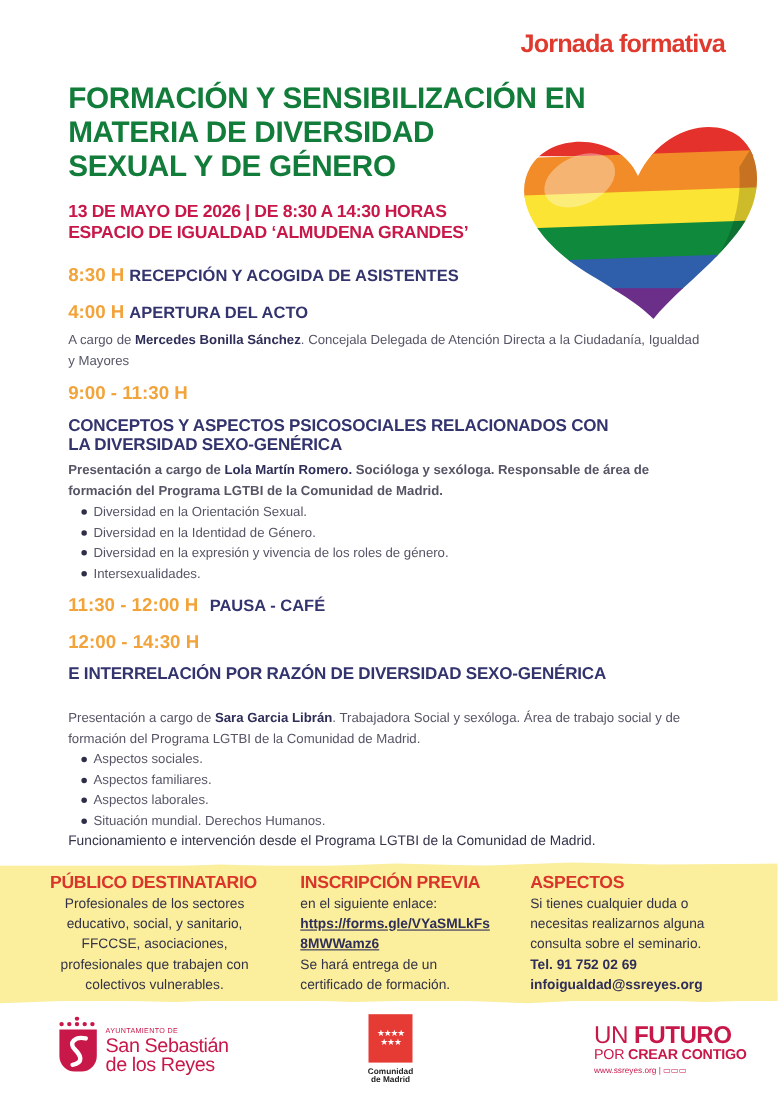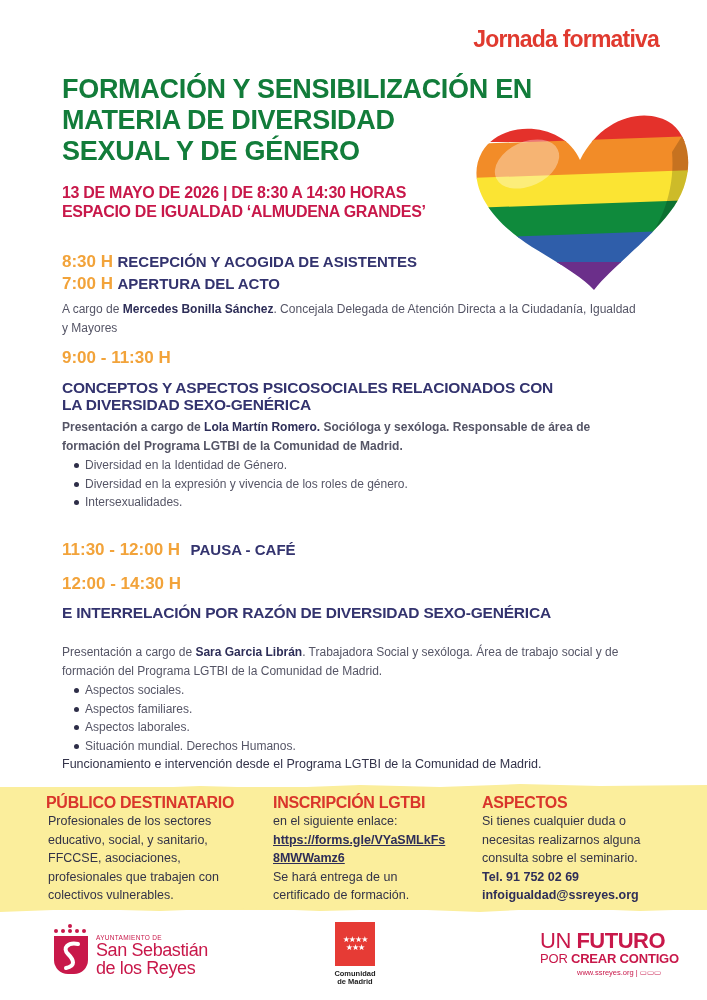--- a/index.html
+++ b/index.html
@@ -48,21 +48,21 @@
 
   .logo-cm { position: absolute; left: 330px; top: 922px; width: 50px; height: 68px; text-align: center; }
   .cm-box { width: 40px; height: 44px; margin: 0 auto; background: #e63b35; display: flex; align-items: center; justify-content: center; color: #fff; font-size: 8px; line-height: 8px; letter-spacing: -1px; flex-direction: column; }
   .cm-text { font-size: 7.5px; font-weight: bold; color: #222; line-height: 8px; margin-top: 4px; }
 
   .logo-futuro { position: absolute; left: 540px; top: 930px; width: 130px; }
   .fut1 { font-size: 22px; line-height: 22px; color: #c8184a; white-space: nowrap; letter-spacing: -0.5px; }
   .fut1 b { font-weight: bold; margin-top: 24px; }
   .fut2 { font-size: 13px; line-height: 14px; color: #c8184a; white-space: nowrap; letter-spacing: -0.2px; }
   .fut2 b { font-weight: bold; }
-  .fut3 { font-size: 7.5px; color: #c8184a; white-space: nowrap; margin-top: 2px; margin-left: 37px; }
+  .fut3 { font-size: 7.5px; color: #c8184a; white-space: nowrap; margin-top: 2px; }
 </style>
 </head>
 <body>
 
 <div class="kicker">Jornada formativa</div>
 
 <div class="title">
   <div>FORMACIÓN Y SENSIBILIZACIÓN EN</div>
   <div>MATERIA DE DIVERSIDAD</div>
   <div>SEXUAL Y DE GÉNERO</div>
@@ -84,27 +84,27 @@
     <rect x="0" y="28" width="225" height="36" fill="#f28c28" transform="rotate(-2 112 46)"></rect>
     <rect x="0" y="62" width="225" height="32" fill="#fbe433" transform="rotate(-2 112 78)"></rect>
     <rect x="0" y="92" width="225" height="32" fill="#0f8a3c" transform="rotate(-2 112 108)"></rect>
     <rect x="0" y="122" width="225" height="30" fill="#2f5eaa" transform="rotate(-2 112 137)"></rect>
     <rect x="0" y="150" width="225" height="30" fill="#6b2f8a"></rect>
     <path d="M225 0 L225 180 L120 180 C 170 150, 205 100, 200 40 Z" fill="#000" opacity="0.18"></path>
     <ellipse cx="55" cy="52" rx="34" ry="22" fill="#ffffff" opacity="0.35" transform="rotate(-25 55 52)"></ellipse>
   </g>
 </svg>
 
-<div class="sched-row" style="top:252px;">
+<div class="sched-row" style="top:240px;">
   <span class="time">8:30 H</span>
   <span class="label">RECEPCIÓN Y ACOGIDA DE ASISTENTES</span>
 </div>
 
 <div class="sched-row" style="top:274px;">
-  <span class="time">7:00 H</span>
+  <span class="time">4:00 H</span>
   <span class="label">APERTURA DEL ACTO</span>
 </div>
 
 <div class="body-text" style="top:300px;">
   <span>A cargo de </span><b>Mercedes Bonilla Sánchez</b><span>. Concejala Delegada de Atención Directa a la Ciudadanía, Igualdad y Mayores</span>
 </div>
 
 <div class="sched-row" style="top:348px;">
   <span class="time">9:00 - 11:30 H</span>
 </div>
@@ -112,20 +112,21 @@
 <div class="section-title" style="top:379px;">
   <div>CONCEPTOS Y ASPECTOS PSICOSOCIALES RELACIONADOS CON</div>
   <div>LA DIVERSIDAD SEXO-GENÉRICA</div>
 </div>
 
 <div class="body-text" style="top:418px;font-weight:bold;">
   <span>Presentación a cargo de </span><b>Lola Martín Romero.</b><span> Socióloga y sexóloga. Responsable de área de formación del Programa LGTBI de la Comunidad de Madrid.</span>
 </div>
 
 <ul class="bullets" style="top:456px;">
+  <li>Diversidad en la Orientación Sexual.</li>
   <li>Diversidad en la Identidad de Género.</li>
   <li>Diversidad en la expresión y vivencia de los roles de género.</li>
   <li>Intersexualidades.</li>
 </ul>
 
 <div class="sched-row" style="top:540px;">
   <span class="time">11:30 - 12:00 H</span>
   <span class="label" style="margin-left:6px;">PAUSA - CAFÉ</span>
 </div>
 
@@ -151,33 +152,33 @@
 <div class="closing">Funcionamiento e intervención desde el Programa LGTBI de la Comunidad de Madrid.</div>
 
 <svg class="band-edge-top" viewBox="0 0 707 14" preserveAspectRatio="none">
   <path d="M0 10 L60 8 L120 9 L200 6 L280 8 L360 5 L440 7 L520 4 L600 6 L707 5 L707 14 L0 14 Z" fill="#fbee9c"></path>
 </svg>
 <div class="band"></div>
 <svg class="band-edge-bot" viewBox="0 0 707 14" preserveAspectRatio="none">
   <path d="M0 0 L707 0 L707 6 L640 8 L560 5 L480 9 L400 6 L320 8 L240 5 L160 8 L80 6 L0 9 Z" fill="#fbee9c"></path>
 </svg>
 
-<div class="col" style="left:46px; width:215px;">
+<div class="col" style="left:32px; width:215px;text-align:center;">
   <h3>PÚBLICO DESTINATARIO</h3>
   <p style="margin-left:2px;">
     <span>Profesionales de los sectores</span><br>
     <span>educativo, social, y sanitario,</span><br>
     <span>FFCCSE, asociaciones,</span><br>
     <span>profesionales que trabajen con</span><br>
     <span>colectivos vulnerables.</span>
   </p>
 </div>
 
 <div class="col" style="left:273px; width:200px;">
-  <h3>INSCRIPCIÓN LGTBI</h3>
+  <h3>INSCRIPCIÓN PREVIA</h3>
   <p>
     <span>en el siguiente enlace:</span><br>
     <a class="link"><span>https://forms.gle/VYaSMLkFs</span><br><span>8MWWamz6</span></a><br>
     <span>Se hará entrega de un</span><br>
     <span>certificado de formación.</span>
   </p>
 </div>
 
 <div class="col" style="left:482px; width:200px;">
   <h3>ASPECTOS</h3>

